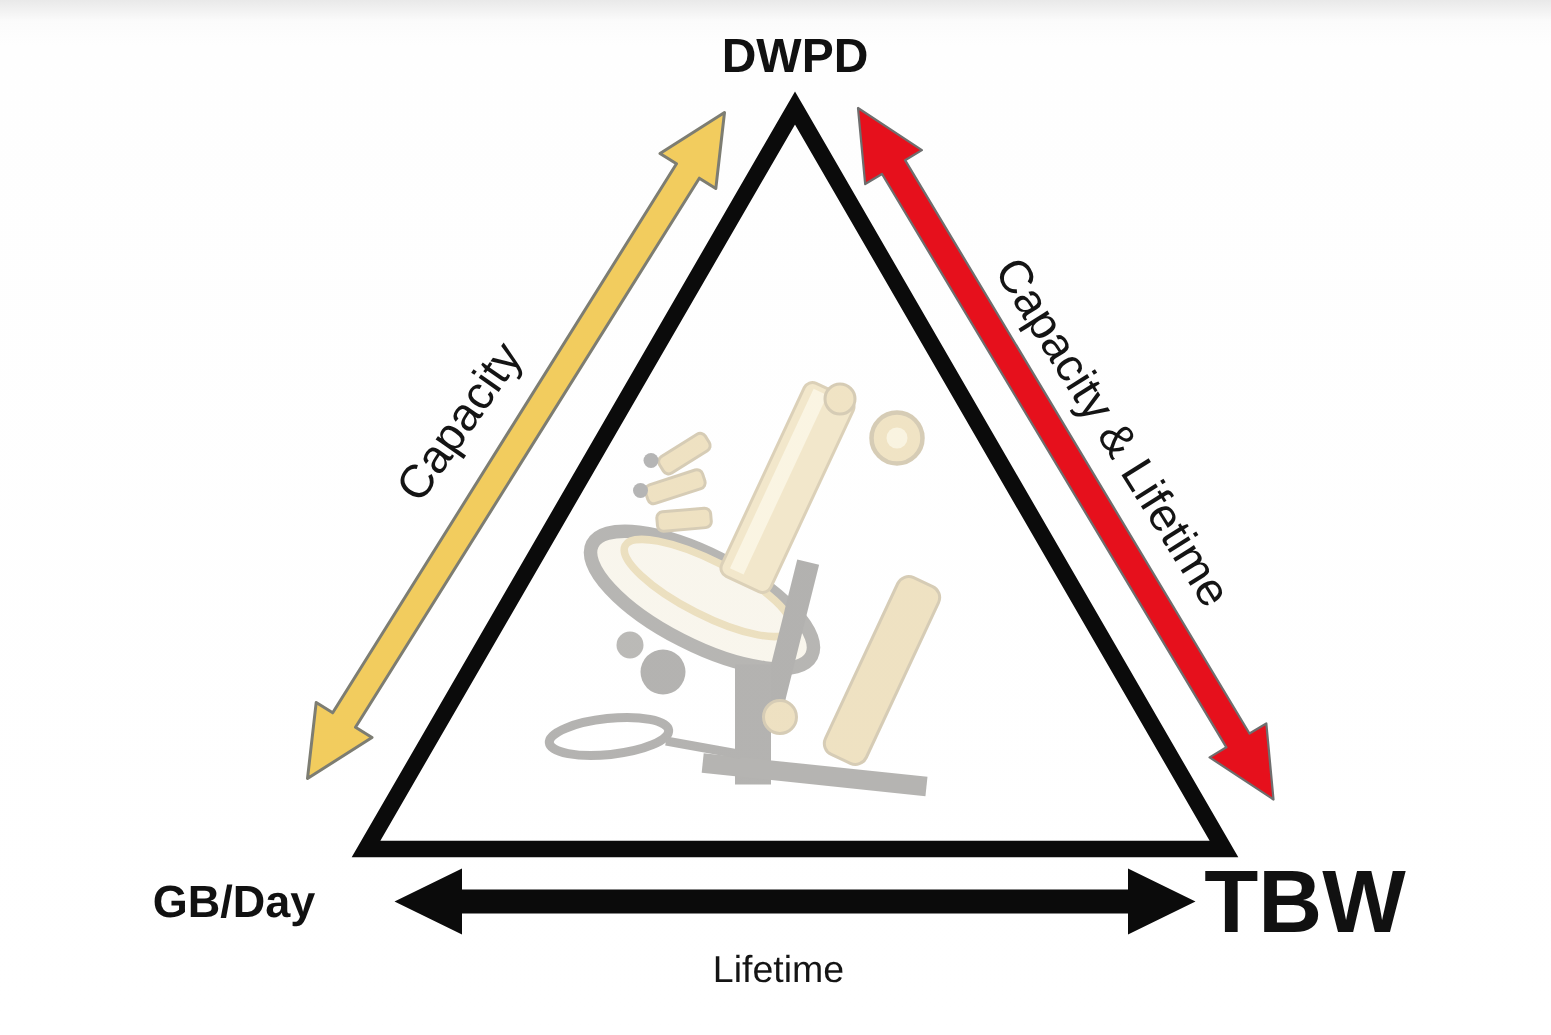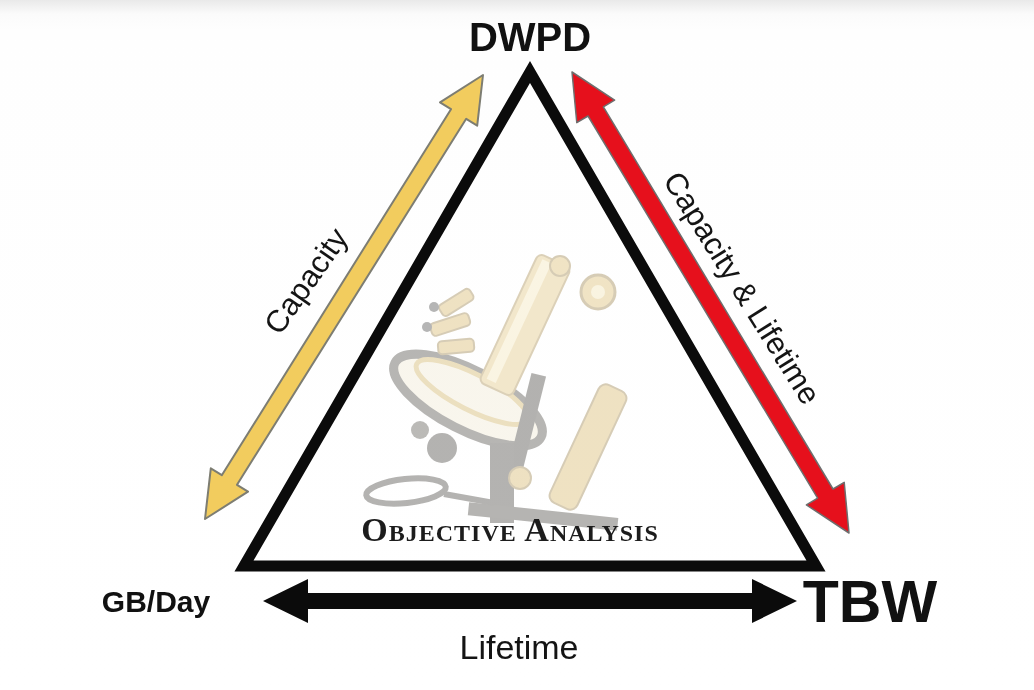--- a/index.html
+++ b/index.html
@@ -27,39 +27,39 @@
     white-space: nowrap;
     color: #111111;
     transform: translate(-50%, -50%);
     line-height: 1;
     user-select: none;
   }
   .vertex-label {
     font-weight: 700;
     letter-spacing: 0px;
   }
-  .vertex-top    { left: 530px; top: 37px;  font-size: 40px; }
+  .vertex-top    { left: 530px; top: 37px;  font-size: 32px; }
   .vertex-left   { left: 156px; top: 602px; font-size: 30px; }
   .vertex-right  { left: 870px; top: 602px; font-size: 59px; }
   .edge-label {
     font-weight: 400;
     font-size: 31px;
     color: #141414;
   }
   .edge-left {
     left: 306px; top: 281px;
     transform: translate(-50%, -50%) rotate(-55deg);
   }
   .edge-right {
     left: 742px; top: 288px;
     transform: translate(-50%, -50%) rotate(58deg);
   }
   .edge-bottom {
     left: 519px; top: 647px;
-    font-size: 34px;
+    font-size: 25px;
   }
   .watermark-text {
     left: 510px; top: 530px;
     font-family: "Liberation Serif", serif;
     font-variant: small-caps;
     font-weight: 700;
     font-size: 34px;
     letter-spacing: 1px;
     color: #1c1c1c;
   }
@@ -122,15 +122,14 @@
   <div class="label vertex-label vertex-left">GB/Day</div>
 
   <div class="label vertex-label vertex-right">TBW</div>
 
   <div class="label edge-label edge-left">Capacity</div>
 
   <div class="label edge-label edge-right">Capacity &amp; Lifetime</div>
 
   <div class="label edge-label edge-bottom">Lifetime</div>
 
-  <div class="label watermark-text">Objective Analysis</div>
 
 </div>
 
 </body></html>

